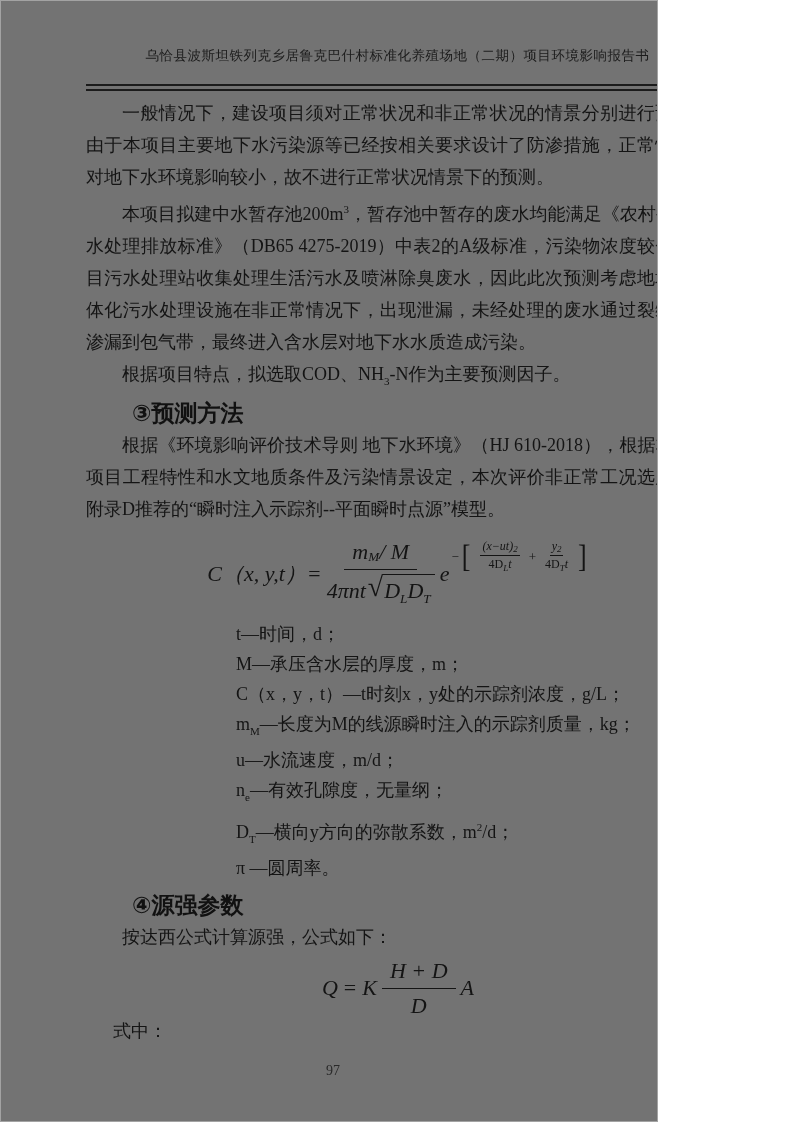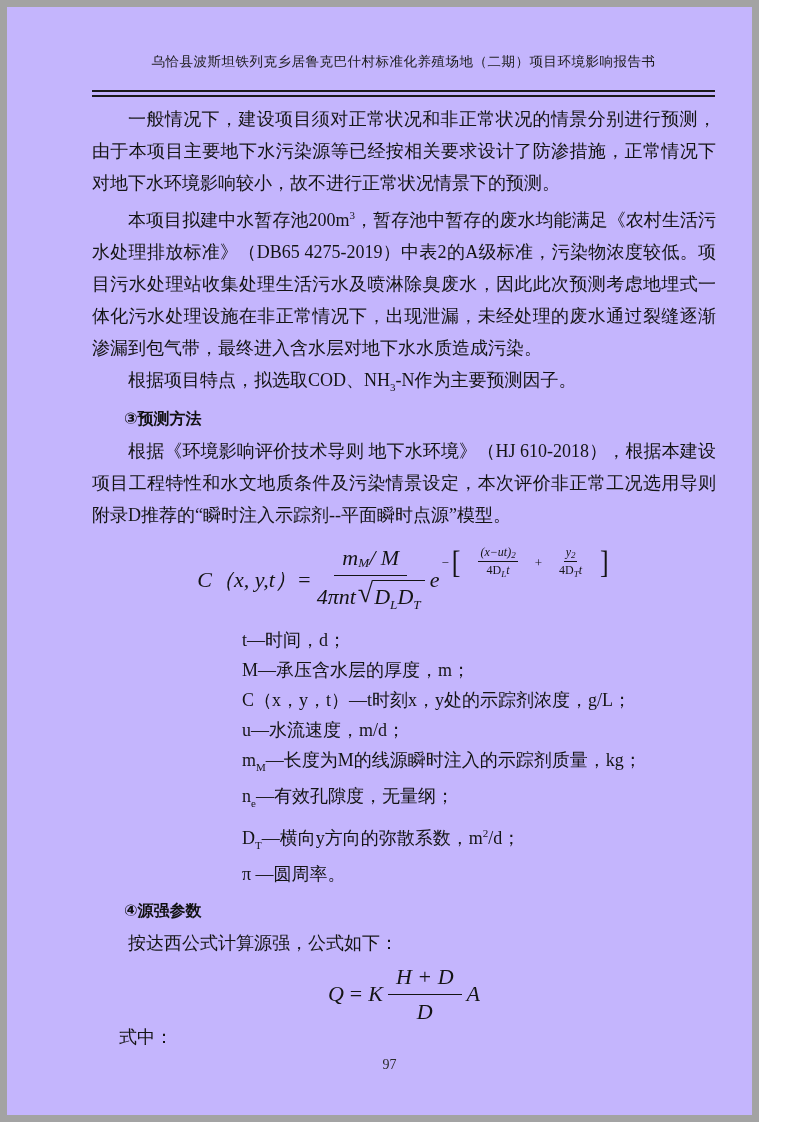--- a/index.html
+++ b/index.html
@@ -1,20 +1,20 @@
 <!DOCTYPE html>
 <html><head>
 <meta charset="utf-8">
 <style>
   html,body { margin:0; padding:0; background:#fff; }
   .page {
     position:relative;
-    width:759px; height:1122px;
-    background:#c4b5fd;
-    border:7px solid #a3a3a3;
+    width:658px; height:1122px;
+    background:#737373;
+    border:1px solid #a3a3a3;
     box-sizing:border-box;
     font-family:"Liberation Serif","DejaVu Serif",serif;
     color:#141414;
     overflow:hidden;
   }
   
   .doc-header {
     position:absolute; top:46px; left:85px; width:623px;
     text-align:center; font-size:13.5px; letter-spacing:0.5px; color:#1c1c1c;
   }
@@ -25,21 +25,21 @@
     border-bottom:2px solid #1b1b1b;
   }
   
   .content { position:absolute; top:96px; left:85px; width:624px; }
   p.body-par {
     margin:0; font-size:18px; line-height:32px;
     text-align:justify; text-indent:2em; color:#141414;
   }
   p.body-par sup, p.body-par sub { font-size:11px; }
   .subhead {
-    margin:0; font-size:16px; line-height:32px; text-indent:2em;
+    margin:0; font-size:23px; line-height:32px; text-indent:2em;
     font-weight:bold;
     font-family:"Liberation Sans","DejaVu Sans",sans-serif;
     color:#111;
   }
   
   .formula-row {
     display:flex; justify-content:center; align-items:center;
     font-size:22px; font-style:italic;
     font-family:"Liberation Serif","DejaVu Serif",serif;
   }
@@ -52,36 +52,36 @@
   .sqrt .rsign { font-style:normal; font-size:28px; line-height:1; transform:translateY(-1px); }
   .sqrt .rbody { border-top:1.6px solid #141414; padding:3px 4px 0 1px; }
   .formula-row sub { font-size:60%; font-style:italic; }
   .upright { font-style:normal; }
   .exp-block {
     display:inline-flex; align-items:center;
     position:relative; top:-17px; font-size:13px; margin-left:2px;
   }
   .exp-minus { font-style:normal; margin-right:1px; }
   .exp-bracket { font-style:normal; font-size:26px; line-height:1; transform:scaleY(1.25); margin:0 2px; font-weight:300; }
-  .sfrac { display:inline-flex; flex-direction:column; align-items:center; margin:0 16px; font-size:12px; }
+  .sfrac { display:inline-flex; flex-direction:column; align-items:center; margin:0 8px; font-size:12px; }
   .sfrac .sn { border-bottom:1px solid #141414; padding:0 2px 1px; display:inline-flex; align-items:flex-end; }
   .sfrac .sd { padding-top:1px; }
   .sfrac sub { font-size:9px; }
   .sfrac sup { font-size:9px; }
   .exp-plus { font-style:normal; margin:0 1px; }
   
   .defs { margin:4px 0 0 66px; font-size:18px; line-height:30px; }
   .def-line { margin:0; }
   .def-line.cont { padding-left:84px;font-family:Liberation Serif, serif; }
   .def-line sub { font-size:11px; }
   .def-line sup { font-size:11px; }
   .def-label { margin-right:10px; }
   
   .page-number {
-    position:absolute; bottom:42px; left:10px; width:100%;
+    position:absolute; bottom:42px; left:4px; width:100%;
     text-align:center; font-size:14px; color:#2a2a2a;
   }
 </style>
 </head>
 <body>
 
 <div class="page">
 
   <div class="doc-header">乌恰县波斯坦铁列克乡居鲁克巴什村标准化养殖场地（二期）项目环境影响报告书</div>
   <div class="header-rule"></div>
@@ -134,22 +134,22 @@
           <span class="sd"><span class="upright">4D</span><sub>T</sub><span>t</span></span>
         </span>
         <span class="exp-bracket">]</span>
       </span>
     </div>
 
     <div class="defs">
       <div class="def-line cont">t—时间，d；</div>
       <div class="def-line cont">M—承压含水层的厚度，m；</div>
       <div class="def-line cont">C（x，y，t）—t时刻x，y处的示踪剂浓度，g/L；</div>
+      <div class="def-line cont"><span>m</span><sub>M</sub><span>—长度为M的线源瞬时注入的示踪剂质量，kg；</span></div>
       <div class="def-line cont">u—水流速度，m/d；</div>
-      <div class="def-line cont"><span>m</span><sub>M</sub><span>—长度为M的线源瞬时注入的示踪剂质量，kg；</span></div>
       <div class="def-line cont"><span>n</span><sub>e</sub><span>—有效孔隙度，无量纲；</span></div>
       <div class="def-line cont"><span>D</span><sub>T</sub><span>—横向y方向的弥散系数，m</span><sup>2</sup><span>/d；</span></div>
       <div class="def-line cont">π —圆周率。</div>
     </div>
 
     <p class="subhead" style="margin-top:6px;">④源强参数</p>
 
     <p class="body-par">按达西公式计算源强，公式如下：</p>
 
     <div class="formula-row formula-darcy">

